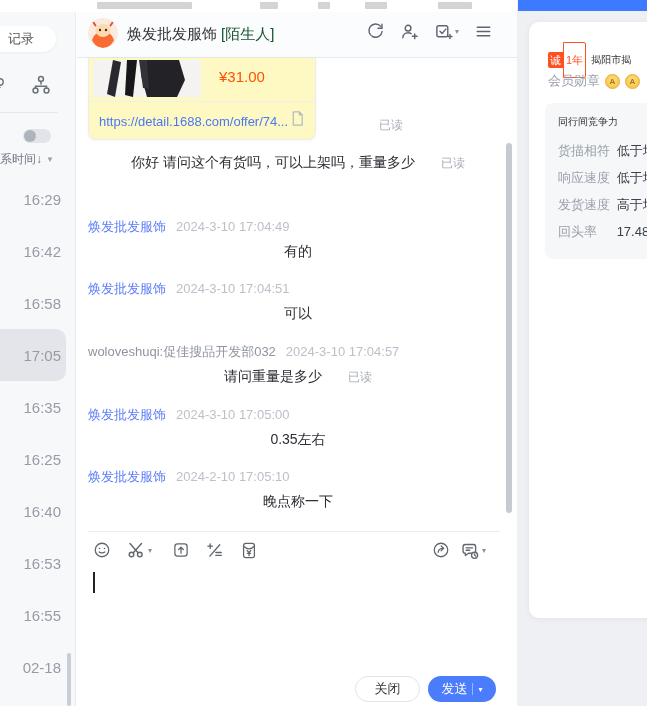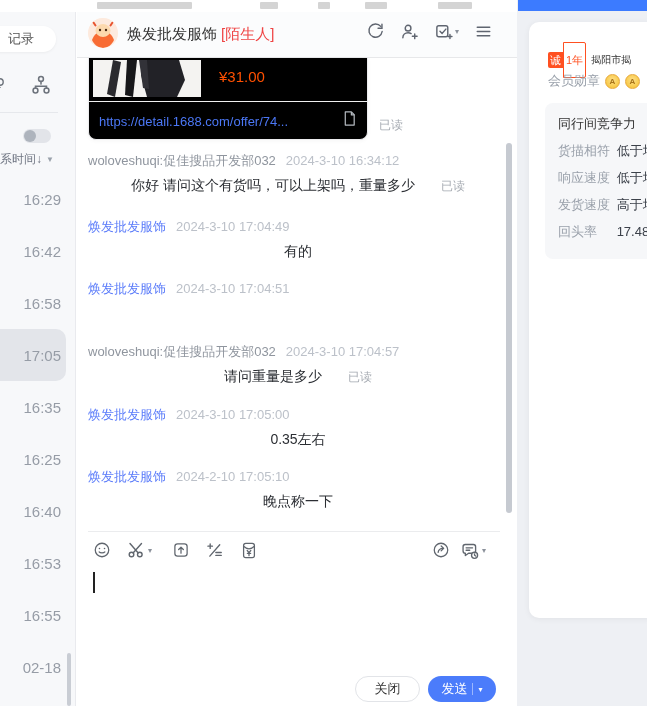--- a/index.html
+++ b/index.html
@@ -21,26 +21,26 @@
   .conv { position:absolute; left:-10px; width:76px; height:52px; border-radius:10px; display:flex; align-items:center; justify-content:flex-end; padding-right:5px; font-size:15px; color:#969ca6; }
   .conv.selected { background:#e3e5ea; }
   .lp-scrollbar { position:absolute; left:67px; top:653px; width:4px; height:53px; background:#c9cdd4; border-radius:2px; }
 
   
   .chat-col { position:absolute; left:77px; top:0; width:440px; height:706px; background:#fff; }
   .tab-frag { position:absolute; top:2px; height:7px; background:#bdbdbd; opacity:.65; border-radius:1px; }
   .chat-header { position:absolute; left:0; top:12px; width:440px; height:46px; background:#fbfcfd; border-bottom:1px solid #e7e8ea; }
   .avatar { position:absolute; left:11px; top:6px; width:30px; height:30px; border-radius:50%; overflow:hidden; background:#fdeee2; }
   .chat-title { position:absolute; left:50px; top:13px; font-size:15px; color:#333; }
-  .chat-tag { color:#ef4444; margin-left:4px;margin-top:42px; }
+  .chat-tag { color:#14532d; margin-left:4px;margin-top:42px; }
   .hdr-icons { position:absolute; right:24px; top:10px; display:flex; align-items:center; gap:15px; color:#5f6570; }
   .hdr-icons .ic { display:flex; align-items:center; gap:2px; cursor:pointer; }
   .caret-s { font-size:8px; color:#8b919b; }
 
-  .product-card { position:absolute; left:11px; top:58px; width:280px; height:82px; background:#000000; border:1px solid #ececee; border-top:none; border-radius:0 0 8px 8px; box-shadow:0 1px 4px rgba(0,0,0,.04); }
+  .product-card { position:absolute; left:11px; top:58px; width:228px; height:82px; background:#fef9c3; border:1px solid #ececee; border-top:none; border-radius:0 0 8px 8px; box-shadow:0 1px 4px rgba(0,0,0,.04); }
   .pc-img { position:absolute; left:4px; top:2px; width:108px; height:37px; overflow:hidden; background:#fff; }
   .pc-price { position:absolute; left:130px; top:10px; font-size:15px; color:#ff5000; }
   .pc-div { position:absolute; left:0; top:43px; width:100%; height:1px; background:#efefef; }
   .pc-link { position:absolute; left:10px; top:56px; width:220px; font-size:13px; color:#4b77f5; white-space:nowrap; overflow:hidden; }
   .pc-copy { position:absolute; right:10px; top:52px; color:#b4b9c0; }
   .read-tag { font-size:12px; color:#a6abb2; }
   .read-card { position:absolute; left:302px; top:117px; }
 
   .msg { position:absolute; left:11px; width:420px; }
   .msg .head { font-size:13px; line-height:16px; margin-bottom:7px; }
@@ -68,21 +68,21 @@
   .right-col { position:absolute; left:517px; top:0; width:130px; height:706px; background:#eef0f4; }
   .blue-strip { position:absolute; left:1px; top:0; width:129px; height:11px; background:#3c7bff; }
   .info-card { position:absolute; left:12px; top:22px; width:122px; height:596px; background:#fff; border-radius:10px 0 0 10px; box-shadow:0 1px 6px rgba(0,0,0,.06); }
   .badge-row { position:absolute; left:19px; top:20px; display:flex; align-items:center; }
   .badge-cheng { background:#ff5021; color:#fff; font-size:11px; line-height:16px; padding:0 2px; border-radius:2px 0 0 2px; }
   .badge-year { border:1px solid #ff5021; color:#ff5021; font-size:11px; line-height:14px; padding:10px 2px; border-radius:0 2px 2px 0; background:#fff; }
   .company { margin-left:5px; font-size:10px; color:#333; white-space:nowrap; }
   .medal-row { position:absolute; left:19px; top:50px; display:flex; align-items:center; gap:5px; font-size:13px; color:#99a0aa; }
   .medal { width:15px; height:15px; border-radius:50%; background:radial-gradient(circle at 50% 40%, #ffe08a, #f7c948 70%); border:1px solid #e8a93c; color:#a8741a; font-size:8px; font-weight:bold; display:flex; align-items:center; justify-content:center; }
   .sub-card { position:absolute; left:16px; top:81px; width:112px; height:156px; background:#f6f7f9; border-radius:8px 0 0 8px; }
-  .sub-title { position:absolute; left:13px; top:12px; font-size:13px; color:#333; white-space:nowrap;text-align:center; }
+  .sub-title { position:absolute; left:13px; top:12px; font-size:10px; color:#333; white-space:nowrap;text-align:center; }
   .stat-row { position:absolute; left:13px; width:110px; font-size:13px; white-space:nowrap; }
   .stat-row .lbl { color:#9aa1ab; display:inline-block; width:54px; }
   .stat-row .val { color:#3c414a; margin-left:1px; }
 
   svg { display:block; }
 </style>
 </head>
 <body>
 
 <div class="screen">
@@ -224,29 +224,29 @@
       <span class="pc-copy">
         <svg width="15" height="17" viewBox="0 0 16 18" fill="none" stroke="currentColor" stroke-width="1.3" stroke-linejoin="round">
           <path d="M3.5 2h6.5l3 3v11H3.5z"></path>
             <path d="M10 2v3.2h3.2"></path>
         </svg>
       </span>
     </div>
     <span class="read-tag read-card">已读</span>
 
     <div class="msg" style="top:153px">
-      <div class="head"><span class="sender gray">woloveshuqi:促佳搜品开发部032</span><span class="time">2024-3-10 16:34:12</span></div>
       <div class="body"><span>你好 请问这个有货吗，可以上架吗，重量多少</span><span class="read-tag">已读</span></div>
     </div>
     <div class="msg" style="top:219px">
       <div class="head"><span class="sender blue">焕发批发服饰</span><span class="time">2024-3-10 17:04:49</span></div>
       <div class="body"><span>有的</span></div>
     </div>
     <div class="msg" style="top:281px">
       <div class="head"><span class="sender blue">焕发批发服饰</span><span class="time">2024-3-10 17:04:51</span></div>
+      <div class="body"><span>可以</span></div>
     </div>
     <div class="msg" style="top:344px">
       <div class="head"><span class="sender gray">woloveshuqi:促佳搜品开发部032</span><span class="time">2024-3-10 17:04:57</span></div>
       <div class="body"><span>请问重量是多少</span><span class="read-tag">已读</span></div>
     </div>
     <div class="msg" style="top:407px">
       <div class="head"><span class="sender blue">焕发批发服饰</span><span class="time">2024-3-10 17:05:00</span></div>
       <div class="body"><span>0.35左右</span></div>
     </div>
     <div class="msg" style="top:469px">

